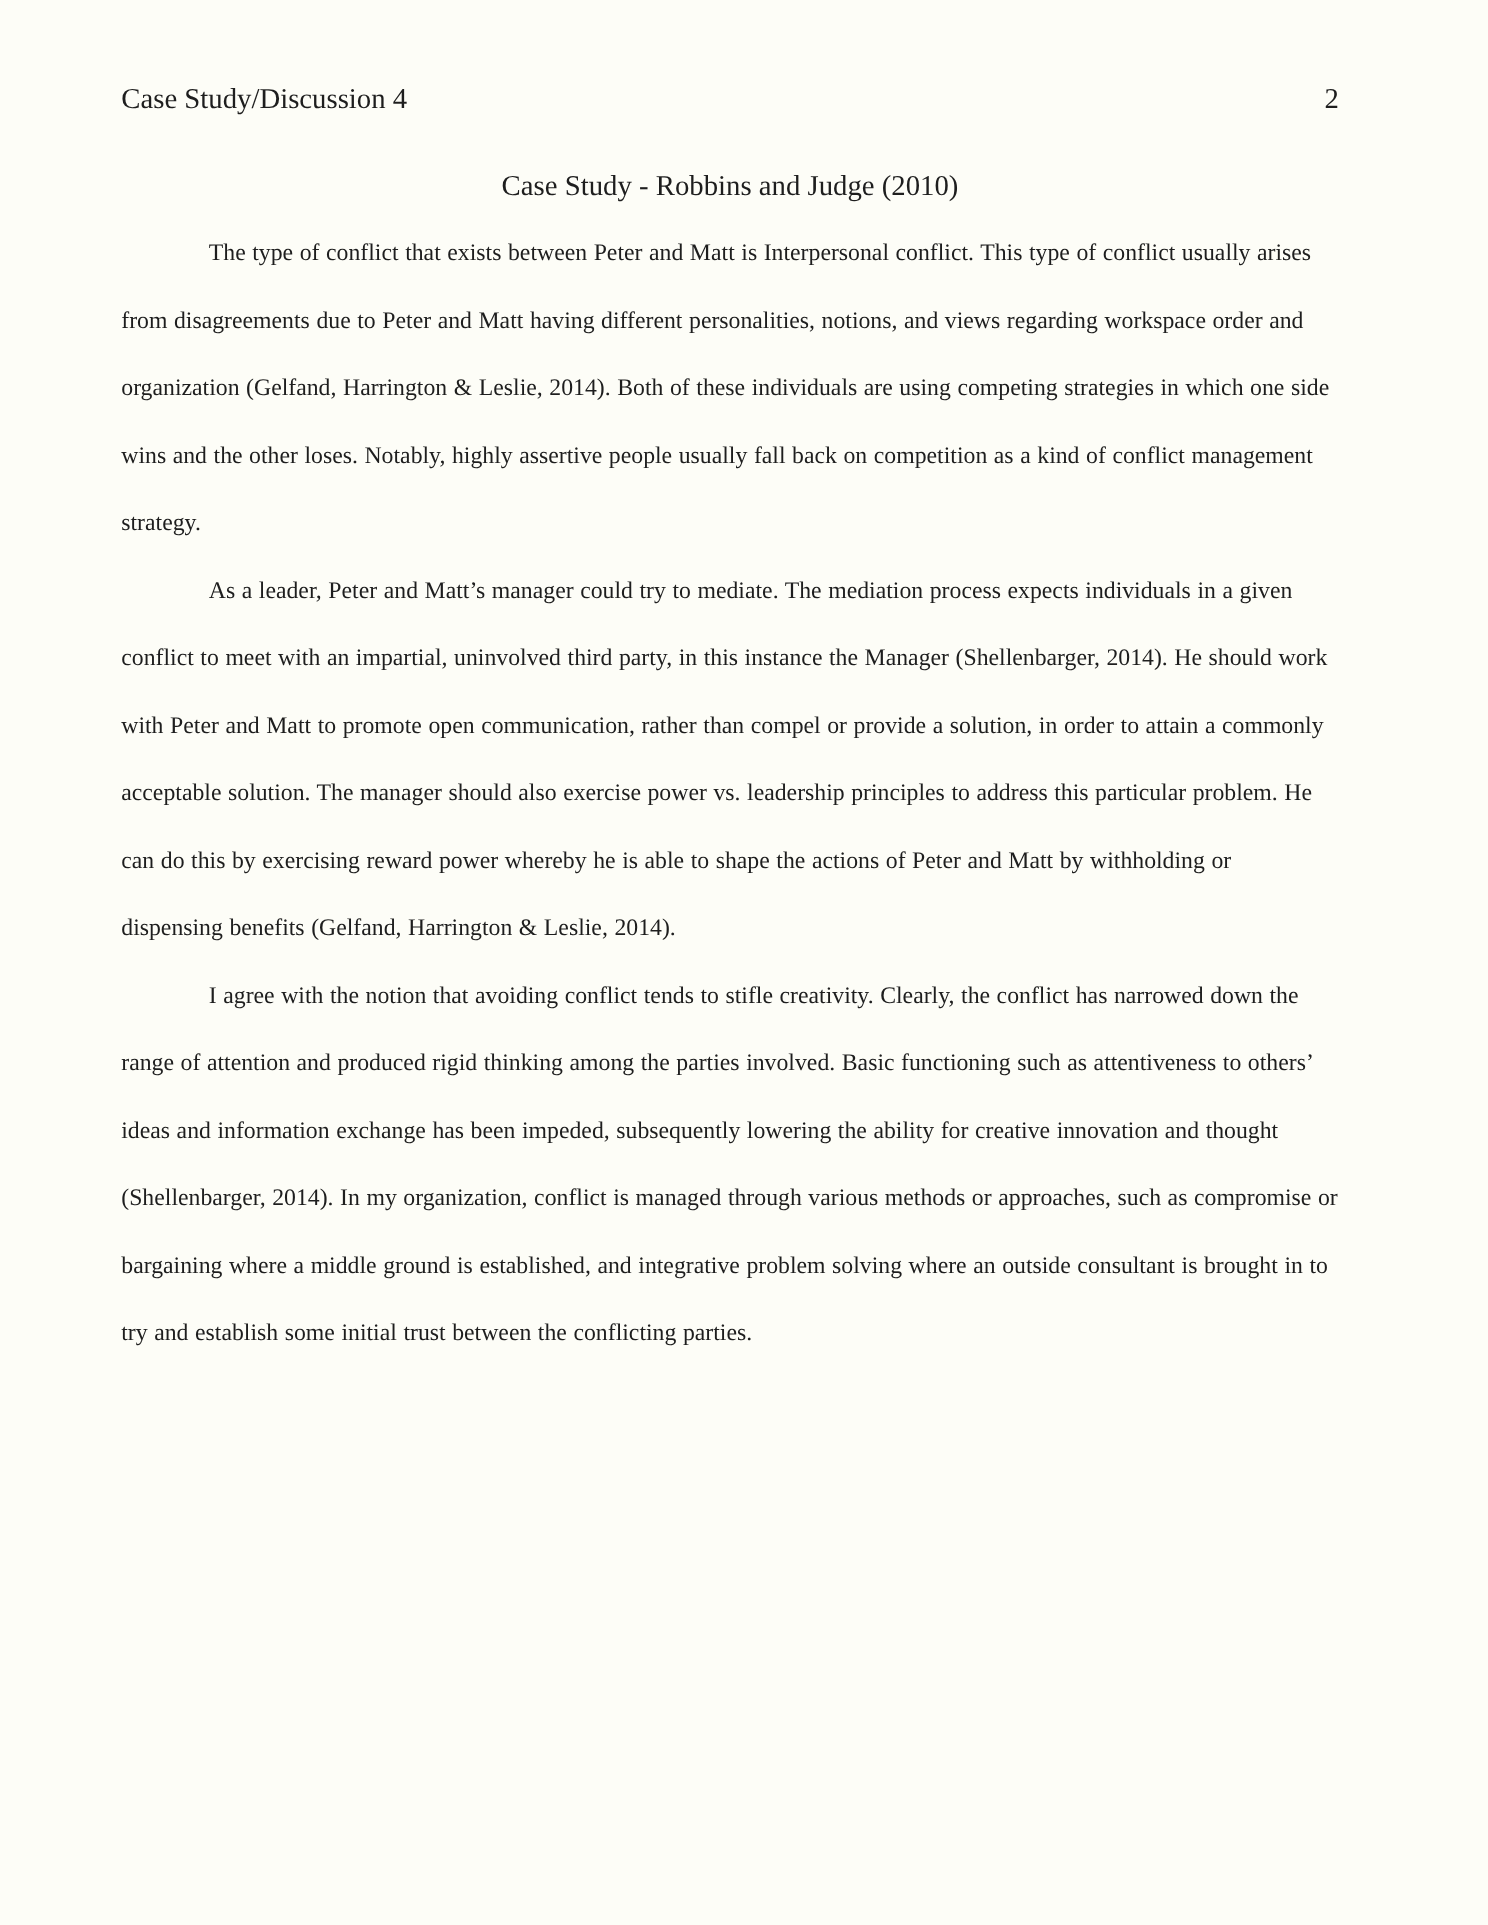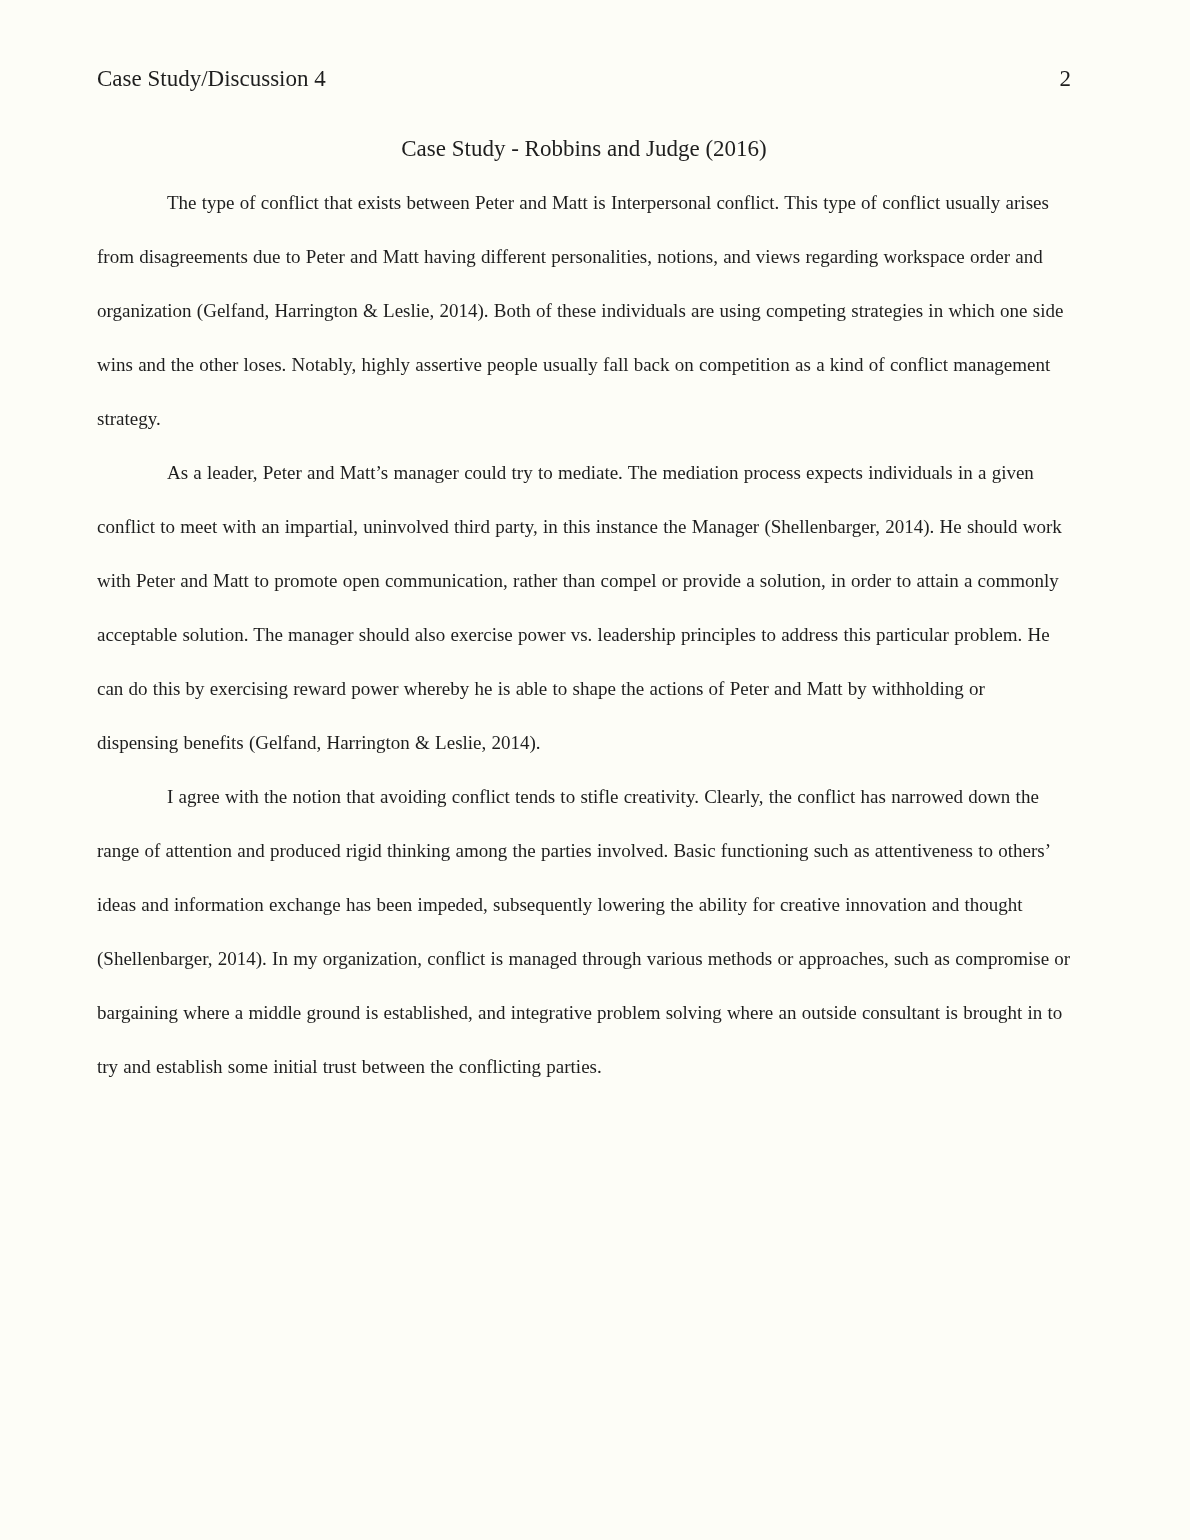--- a/index.html
+++ b/index.html
@@ -51,21 +51,21 @@
 </head>
 <body>
 
 <div class="page">
 
   <div class="header-row">
     <span>Case Study/Discussion 4</span>
     <span>2</span>
   </div>
 
-  <h1 class="doc-title">Case Study - Robbins and Judge (2016)</h1>
+  <h1 class="doc-title">Case Study - Robbins and Judge (2010)</h1>
 
   <div class="body-text">
     <p>The type of conflict that exists between Peter and Matt is Interpersonal conflict. This type of conflict usually arises from disagreements due to Peter and Matt having different personalities, notions, and views regarding workspace order and organization (Gelfand, Harrington &amp; Leslie, 2014). Both of these individuals are using competing strategies in which one side wins and the other loses. Notably, highly assertive people usually fall back on competition as a kind of conflict management strategy.</p>
     <p>As a leader, Peter and Matt’s manager could try to mediate. The mediation process expects individuals in a given conflict to meet with an impartial, uninvolved third party, in this instance the Manager (Shellenbarger, 2014). He should work with Peter and Matt to promote open communication, rather than compel or provide a solution, in order to attain a commonly acceptable solution. The manager should also exercise power vs. leadership principles to address this particular problem. He can do this by exercising reward power whereby he is able to shape the actions of Peter and Matt by withholding or dispensing benefits (Gelfand, Harrington &amp; Leslie, 2014).</p>
     <p>I agree with the notion that avoiding conflict tends to stifle creativity. Clearly, the conflict has narrowed down the range of attention and produced rigid thinking among the parties involved. Basic functioning such as attentiveness to others’ ideas and information exchange has been impeded, subsequently lowering the ability for creative innovation and thought (Shellenbarger, 2014). In my organization, conflict is managed through various methods or approaches, such as compromise or bargaining where a middle ground is established, and integrative problem solving where an outside consultant is brought in to try and establish some initial trust between the conflicting parties.</p>
   </div>
 
 </div>
 
 </body></html>

